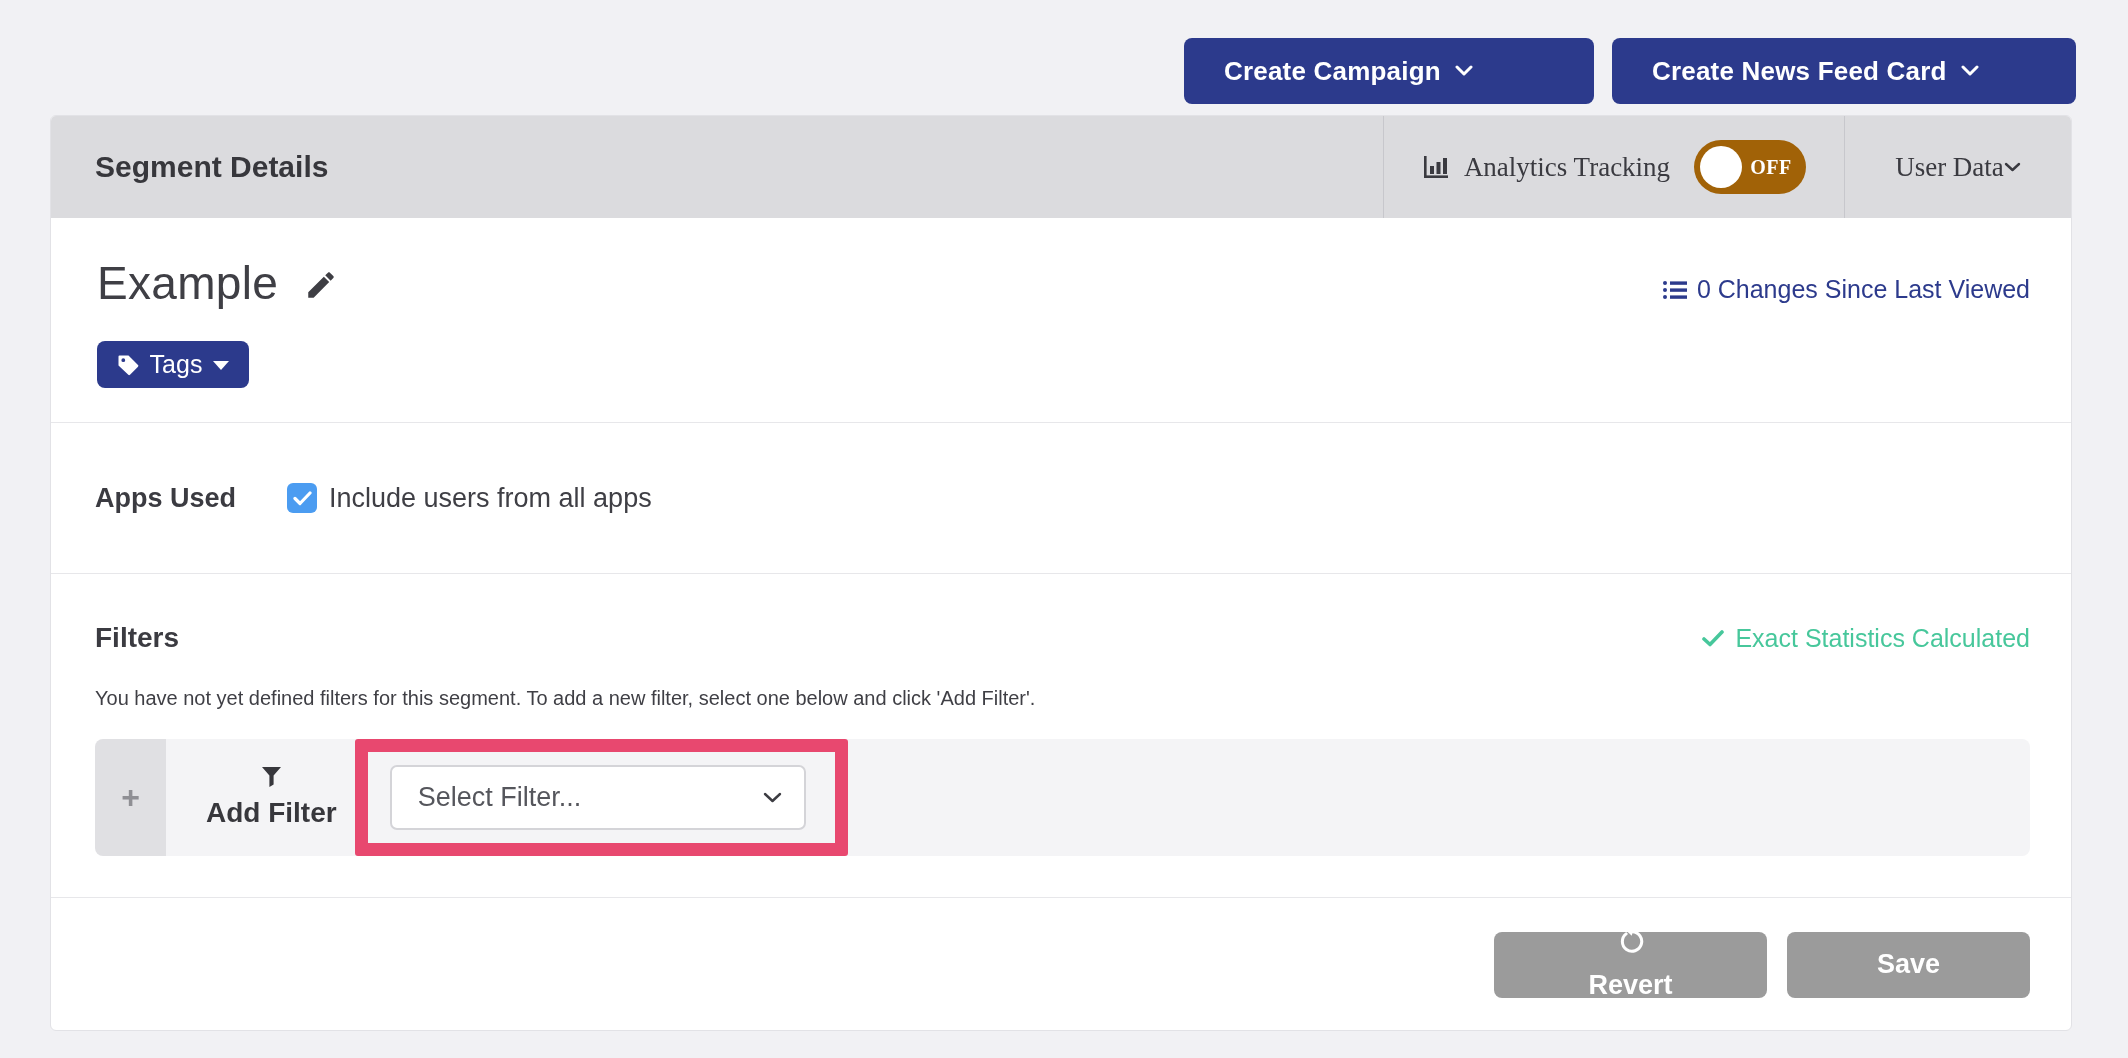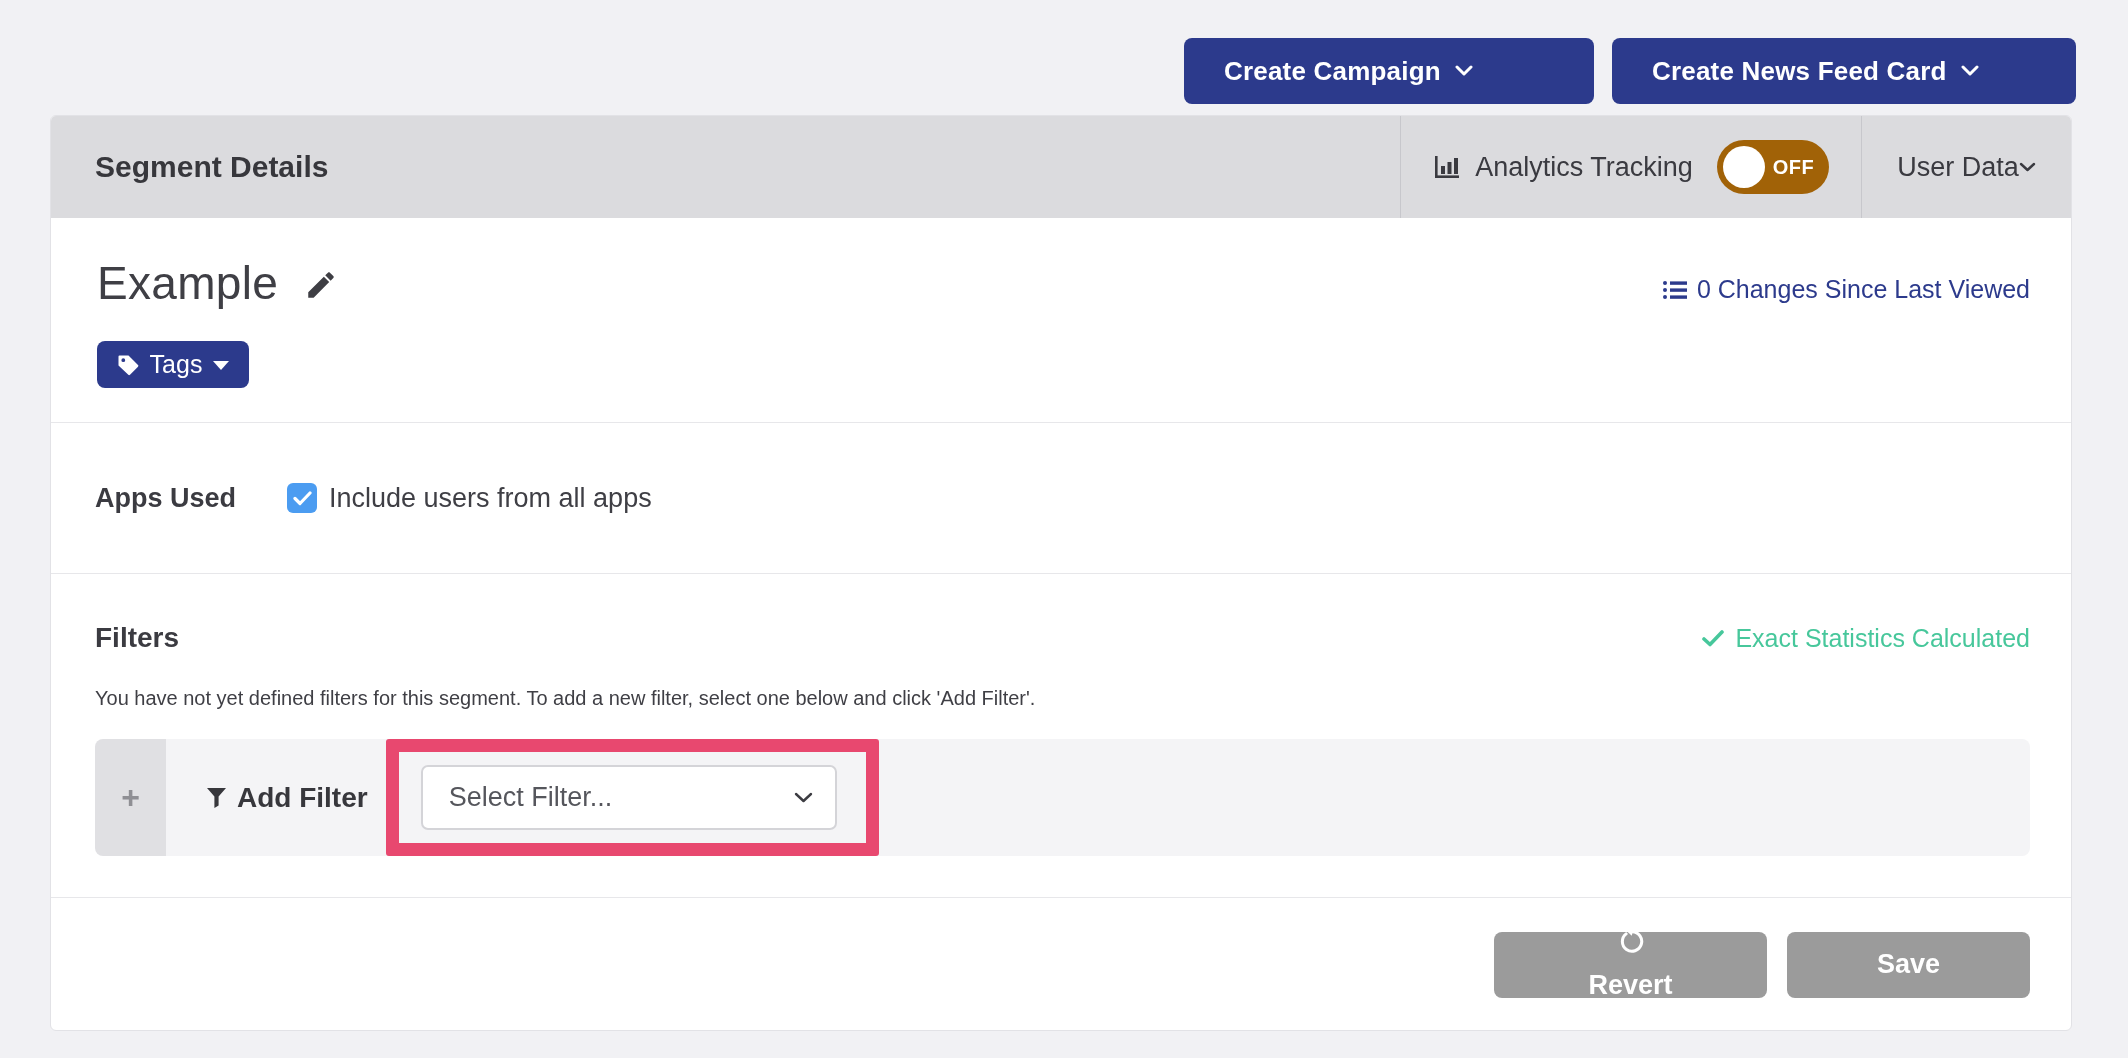--- a/index.html
+++ b/index.html
@@ -29,23 +29,23 @@
     position:absolute; left:50px; top:115px; width:2022px; height:916px;
     background:#fff; border:1px solid #e2e2e6; border-radius:6px; overflow:hidden;
   }
 
   
   .card-header { height:102px; background:#dbdbde; display:flex; align-items:stretch; }
   .card-header .hdr-title {
     flex:1; display:flex; align-items:center; padding-left:44px;
     font-size:30px; font-weight:700; color:#37373c;
   }
-  .hdr-sec { border-left:1px solid #c7c7cc; display:flex; align-items:center; justify-content:center; }
+  .hdr-sec { border-left:1px solid #c7c7cc; display:flex; align-items:center; justify-content:center;font-family:Liberation Serif, serif; }
   .hdr-analytics { width:461px; gap:14px; }
-  .hdr-userdata { width:210px; font-size:27px; color:#3a3a40; cursor:pointer; }
+  .hdr-userdata { width:227px; font-size:27px; color:#3a3a40; cursor:pointer; }
   .hdr-analytics .lbl { font-size:27px; color:#3a3a40; }
 
   .toggle {
     width:112px; height:54px; border-radius:27px; background:#a16207;
     position:relative; margin-left:10px; cursor:pointer; flex:none;
   }
   .toggle .knob { position:absolute; left:6px; top:6px; width:42px; height:42px; border-radius:50%; background:#fff; }
   .toggle .state {
     position:absolute; left:56px; top:0; height:100%; display:flex; align-items:center;
     color:#fff; font-size:20px; font-weight:700; letter-spacing:.5px;
@@ -86,21 +86,21 @@
   .stats-ok { display:flex; align-items:center; gap:11px; color:#47c79b; font-size:25px; }
   .filters-msg { position:absolute; top:113px; left:44px; font-size:20px; color:#3f3f45; }
 
   .filter-row { position:absolute; top:165px; left:44px; right:41px; height:117px; display:flex; }
   .plus-block {
     width:71px; background:#e0e0e3; border-radius:8px 0 0 8px;
     display:flex; align-items:center; justify-content:center;
     font-size:32px; font-weight:700; color:#8f8f94; cursor:pointer; flex:none;
   }
   .row-body { flex:1; background:#f4f4f6; border-radius:0 8px 8px 0; display:flex; align-items:center; }
-  .add-filter { margin-left:40px; display:flex; align-items:center; gap:10px; font-size:28px; font-weight:700; color:#37373c; }
+  .add-filter { margin-left:40px; display:flex; align-items:center; gap:10px; font-size:28px; font-weight:700; color:#37373c;flex-direction:column; }
   .annotation {
     margin-left:18px; height:117px; border:13px solid #e8486f; border-radius:3px;
     display:flex; align-items:center; padding:0 29px 0 22px;
   }
   .select-box {
     width:416px; height:65px; background:#fff; border:2px solid #d4d4d8; border-radius:7px;
     display:flex; align-items:center; justify-content:space-between; padding:0 22px 0 26px;
     font-size:27px; color:#55565c; cursor:pointer;
   }
 

